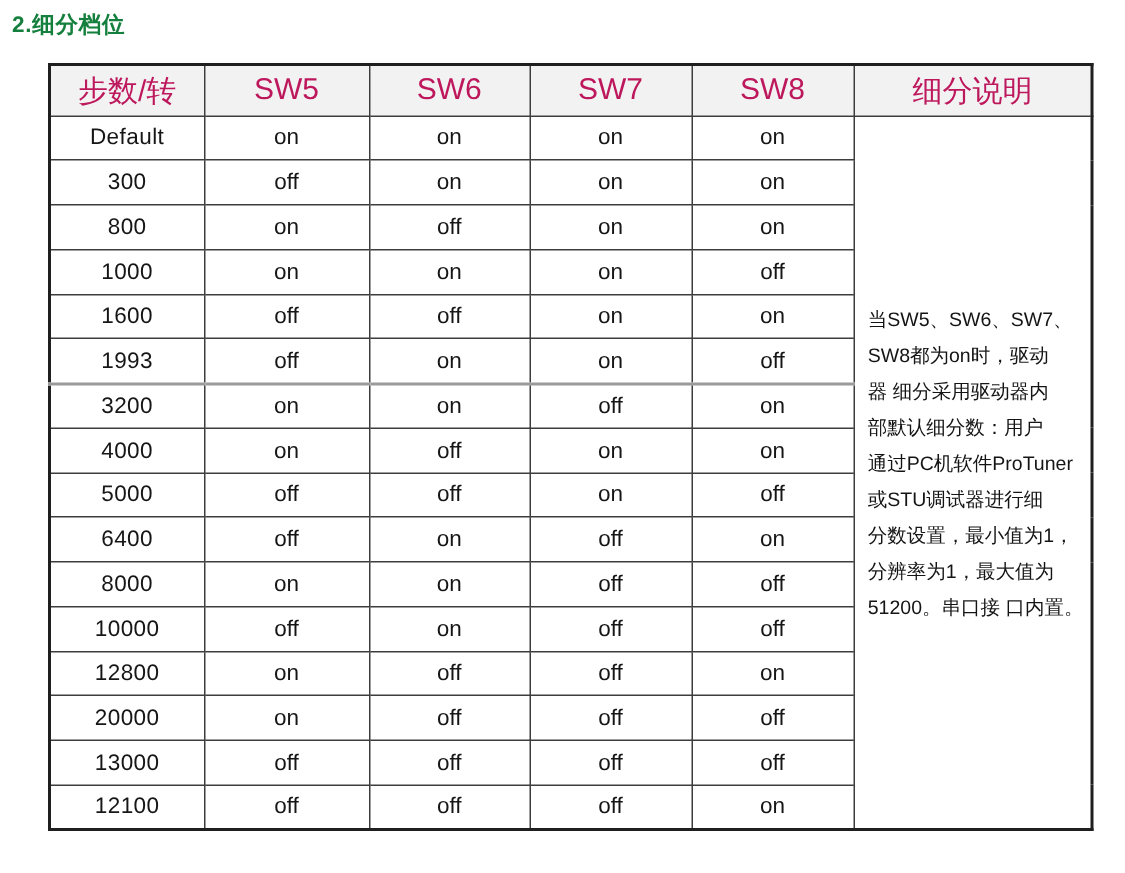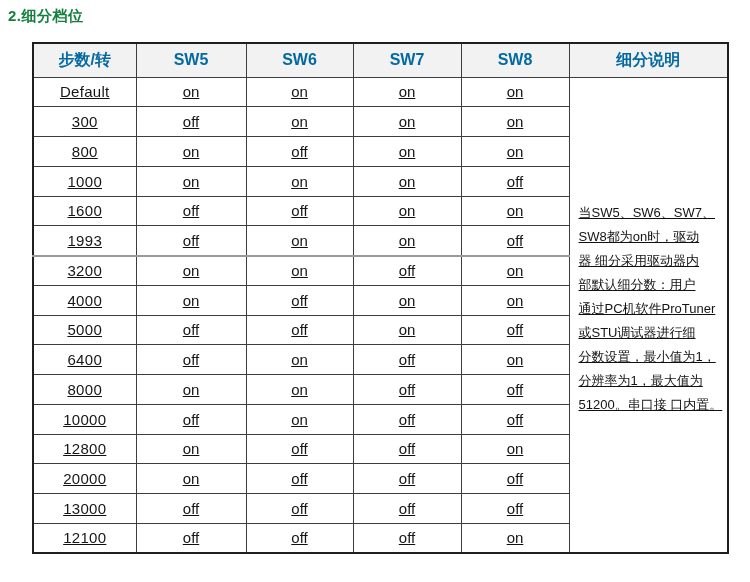--- a/index.html
+++ b/index.html
@@ -25,26 +25,26 @@
     border-collapse: collapse;
     table-layout: fixed;
     border: 2px solid #1f1f1f;
   }
   th, td {
     border: 1px solid #3d3d3d;
     text-align: center;
     overflow: hidden;
   }
   thead tr { height: 34px; }
-  tbody tr { height: 29.75px; text-decoration: underline; }
+  tbody tr { height: 29.75px; }
   th {
     background: #f2f2f2;
-    font-size: 16px;
-    font-weight: bold;
-    color: #0369a1;
+    font-size: 20px;
+    font-weight: normal;
+    color: #be185d;
   }
   td { font-size: 15px; color: #161616; background: #ffffff; }
   td.steps { font-size: 15px; letter-spacing: 0.3px; }
   tr.thick-sep td { border-top: 2px solid #9a9a9a; margin-left: 28px; }
   td.desc {
     text-align: left;
     vertical-align: middle;
     white-space: pre-line;
     font-size: 13px;
     line-height: 24px;

